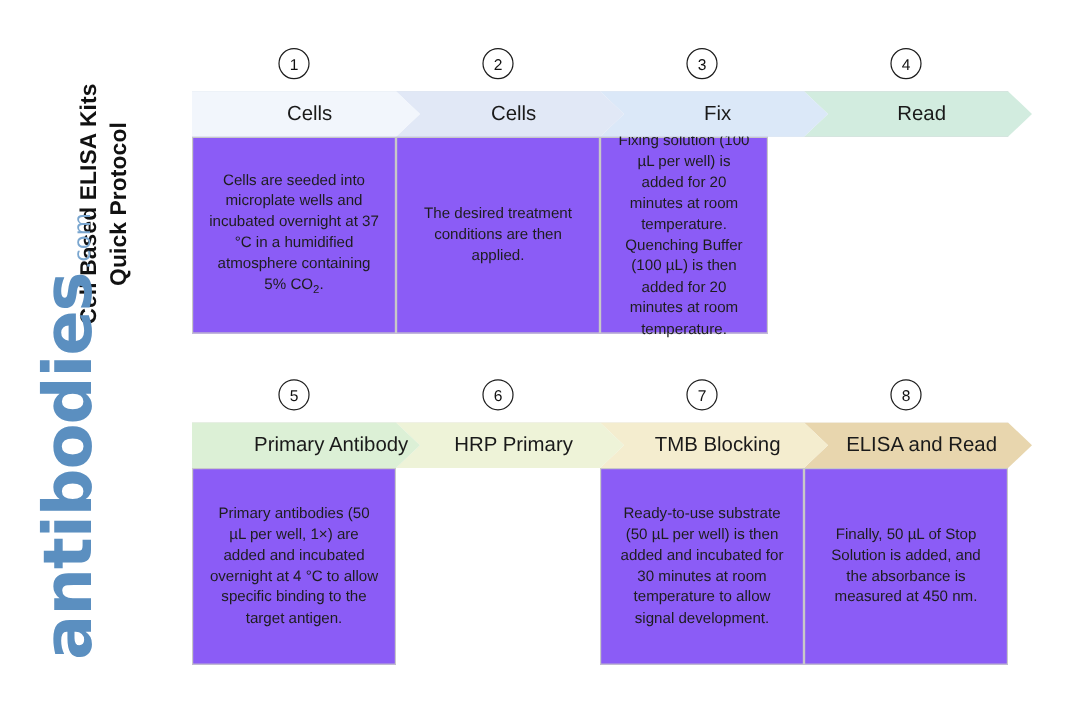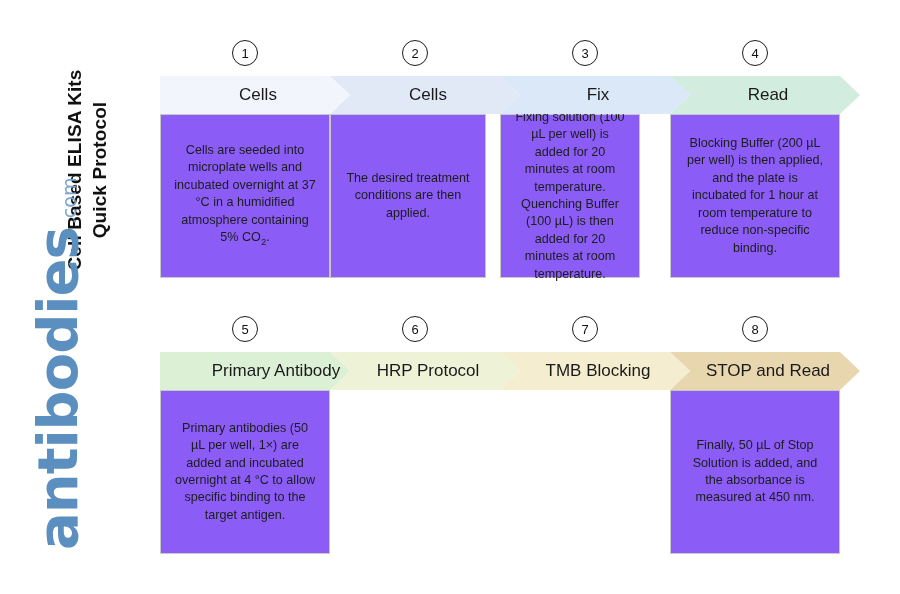--- a/index.html
+++ b/index.html
@@ -155,28 +155,25 @@
             <span>Fix</span>
           </div>
           <div class="chev" style="left: 510px; width: 190px; background: rgb(210, 236, 223); z-index: 7; clip-path: polygon(0px 0px, calc(100% - 20px) 0px, 100% 50%, calc(100% - 20px) 100%, 0px 100%, 20px 50%); filter: drop-shadow(rgb(74, 107, 102) 0.8px 0px 0px) drop-shadow(rgb(74, 107, 102) -0.8px 0px 0px) drop-shadow(rgb(74, 107, 102) 0px 0.8px 0px) drop-shadow(rgb(74, 107, 102) 0px -0.8px 0px);">
             <span>Read</span>
           </div>
         </div>
       <div class="cells">
           <div class="cell" style="left: 0px; width: 170px;">
             <p>Cells are seeded into microplate wells and incubated overnight at 37 °C in a humidified atmosphere containing 5% CO<sub>2</sub>.</p>
           </div>
-          <div class="cell" style="left: 170px; width: 156px;">
+          <div class="cell" style="left: 170px; width: 170px;">
             <p>The desired treatment conditions are then applied.</p>
           </div>
           <div class="cell" style="left: 340px; width: 140px;">
             <p>Fixing solution (100 µL per well) is added for 20 minutes at room temperature. Quenching Buffer (100 µL) is then added for 20 minutes at room temperature.</p>
-          </div>
-          <div class="cell" style="left: 510px; width: 170px;">
-            <p>Blocking Buffer (200 µL per well) is then applied, and the plate is incubated for 1 hour at room temperature to reduce non-specific binding.</p>
           </div>
         </div>
     <div class="num-circle" style="left: 72px;">
           <span>1</span>
         </div>
         <div class="num-circle" style="left: 242px;">
           <span>2</span>
         </div>
         <div class="num-circle" style="left: 412px;">
           <span>3</span>
@@ -187,33 +184,36 @@
       </div>
   </div>
 
   <div class="row" id="row2">
     <div class="steps">
       <div class="chev-band">
           <div class="chev" style="left: 0px; width: 190px; background: rgb(220, 240, 214); z-index: 10; clip-path: polygon(0px 0px, calc(100% - 20px) 0px, 100% 50%, calc(100% - 20px) 100%, 0px 100%); filter: drop-shadow(rgb(78, 124, 54) 0.8px 0px 0px) drop-shadow(rgb(78, 124, 54) -0.8px 0px 0px) drop-shadow(rgb(78, 124, 54) 0px 0.8px 0px) drop-shadow(rgb(78, 124, 54) 0px -0.8px 0px); padding-left: 36px;">
             <span>Primary Antibody</span>
           </div>
           <div class="chev" style="left: 170px; width: 190px; background: rgb(238, 243, 216); z-index: 9; clip-path: polygon(0px 0px, calc(100% - 20px) 0px, 100% 50%, calc(100% - 20px) 100%, 0px 100%, 20px 50%); filter: drop-shadow(rgb(138, 140, 61) 0.8px 0px 0px) drop-shadow(rgb(138, 140, 61) -0.8px 0px 0px) drop-shadow(rgb(138, 140, 61) 0px 0.8px 0px) drop-shadow(rgb(138, 140, 61) 0px -0.8px 0px);">
-            <span>HRP Protocol</span>
+            <span>HRP Primary</span>
           </div>
           <div class="chev" style="left: 340px; width: 190px; background: rgb(244, 237, 207); z-index: 8; clip-path: polygon(0px 0px, calc(100% - 20px) 0px, 100% 50%, calc(100% - 20px) 100%, 0px 100%, 20px 50%); filter: drop-shadow(rgb(160, 138, 72) 0.8px 0px 0px) drop-shadow(rgb(160, 138, 72) -0.8px 0px 0px) drop-shadow(rgb(160, 138, 72) 0px 0.8px 0px) drop-shadow(rgb(160, 138, 72) 0px -0.8px 0px);">
             <span>TMB Blocking</span>
           </div>
           <div class="chev" style="left: 510px; width: 190px; background: rgb(232, 214, 174); z-index: 7; clip-path: polygon(0px 0px, calc(100% - 20px) 0px, 100% 50%, calc(100% - 20px) 100%, 0px 100%, 20px 50%); filter: drop-shadow(rgb(168, 134, 63) 0.8px 0px 0px) drop-shadow(rgb(168, 134, 63) -0.8px 0px 0px) drop-shadow(rgb(168, 134, 63) 0px 0.8px 0px) drop-shadow(rgb(168, 134, 63) 0px -0.8px 0px);">
-            <span>STOP and Read</span>
+            <span>ELISA and Read</span>
           </div>
         </div>
       <div class="cells">
           <div class="cell" style="left: 0px; width: 170px;">
             <p>Primary antibodies (50 µL per well, 1×) are added and incubated overnight at 4 °C to allow specific binding to the target antigen.</p>
           </div>
+          <div class="cell" style="left: 340px; width: 170px;">
+            <p>Ready-to-use substrate (50 µL per well) is then added and incubated for 30 minutes at room temperature to allow signal development.</p>
+          </div>
           <div class="cell" style="left: 510px; width: 170px; align-items: center;">
             <p>Finally, 50 µL of Stop Solution is added, and the absorbance is measured at 450 nm.</p>
           </div>
         </div>
     <div class="num-circle" style="left: 72px;">
           <span>5</span>
         </div>
         <div class="num-circle" style="left: 242px;">
           <span>6</span>
         </div>

